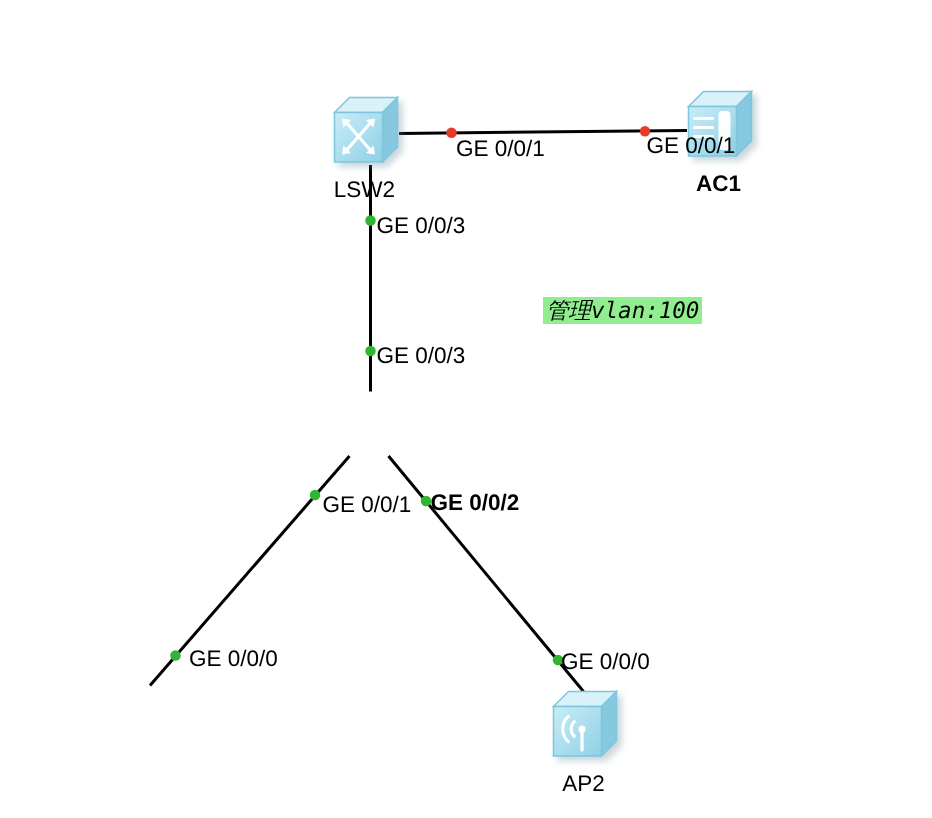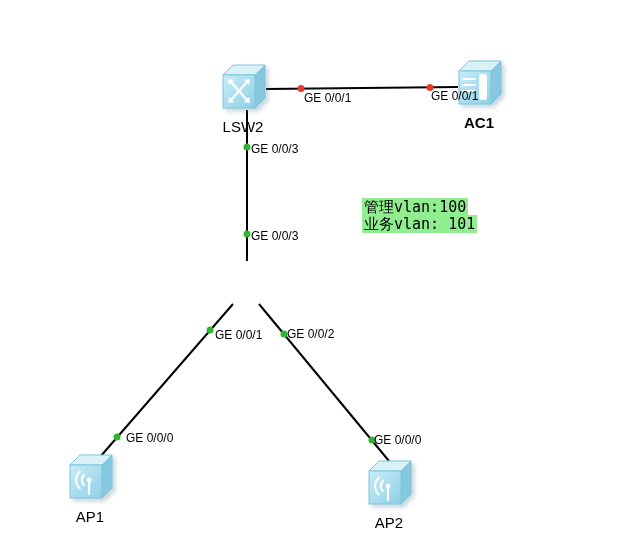--- a/index.html
+++ b/index.html
@@ -20,32 +20,32 @@
     filter: drop-shadow(3px 3px 2px rgba(110,140,155,0.35));
   }
   .dev-label {
     font-size: 15px;
     color: #000000;
     margin-top: 2px;
     white-space: nowrap;
   }
   .port-label {
     position: absolute;
-    font-size: 12px;
+    font-size: 15px;
     color: #000000;
     white-space: nowrap;
   }
   .annotation {
     position: absolute;
     font-family: "DejaVu Sans Mono", monospace;
     font-size: 15px;
     line-height: 17px;
     color: #000000;
   }
-  .ann-line span { background: #90ee90; padding: 0 2px; }
+  .ann-line span { background: #90ee90; padding: 0 2px; font-style: italic; }
   .defs-holder { position: absolute; width: 0; height: 0; }
 </style>
 </head>
 <body>
 
 <svg class="defs-holder" aria-hidden="true">
   <defs>
     <linearGradient id="faceGrad" x1="0" y1="0" x2="1" y2="1">
       <stop offset="0" stop-color="#c8ecf8"></stop>
       <stop offset="1" stop-color="#8fd0e6"></stop>
@@ -114,41 +114,34 @@
   </div>
 
   <div class="device" style="left:452px; top:58px;font-weight:bold;">
     <svg class="dev-icon">
         <use href="#sym-ac"></use>
       </svg>
     <div class="dev-label">AC1</div>
   </div>
 
 
-  <div class="device" style="left:63px; top:452px;">
-    <svg class="dev-icon">
-        <use href="#sym-ap"></use>
-      </svg>
-    <div class="dev-label">AP1</div>
-  </div>
 
   <div class="device" style="left:362px; top:458px;">
     <svg class="dev-icon">
         <use href="#sym-ap"></use>
       </svg>
     <div class="dev-label">AP2</div>
   </div>
 
   <div class="port-label" style="left:304px; top:91px;">GE 0/0/1</div>
   <div class="port-label" style="left:431px; top:89px;">GE 0/0/1</div>
   <div class="port-label" style="left:251px; top:142px;">GE 0/0/3</div>
   <div class="port-label" style="left:251px; top:229px;">GE 0/0/3</div>
   <div class="port-label" style="left:215px; top:328px;">GE 0/0/1</div>
-  <div class="port-label" style="left:287px; top:327px;">GE 0/0/2</div>
+  <div class="port-label" style="left:287px; top:327px;font-weight:bold;">GE 0/0/2</div>
   <div class="port-label" style="left:126px; top:431px;">GE 0/0/0</div>
   <div class="port-label" style="left:374px; top:433px;">GE 0/0/0</div>
 
   <div class="annotation" style="left:362px; top:199px;">
     <div class="ann-line"><span>管理vlan:100</span></div>
-    <div class="ann-line"><span>业务vlan: 101</span></div>
   </div>
 
 </div>
 
 </body></html>

